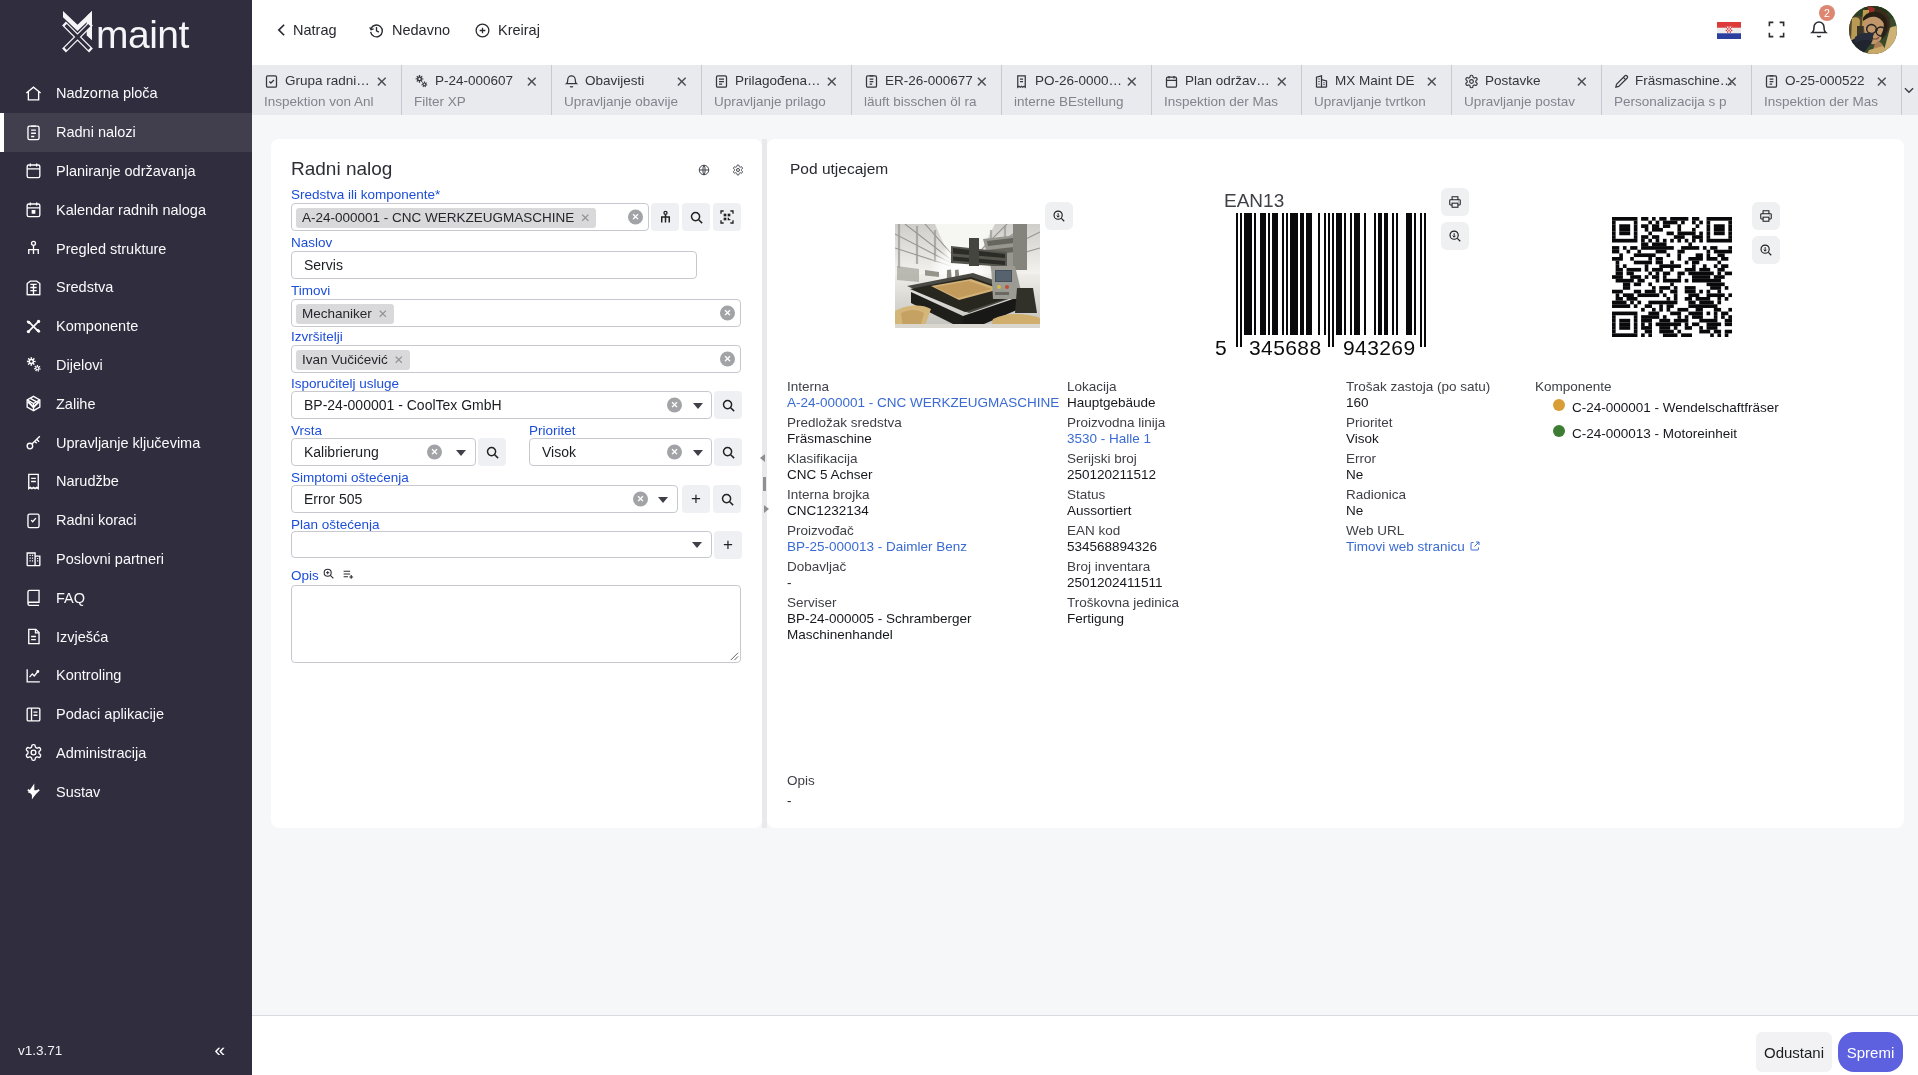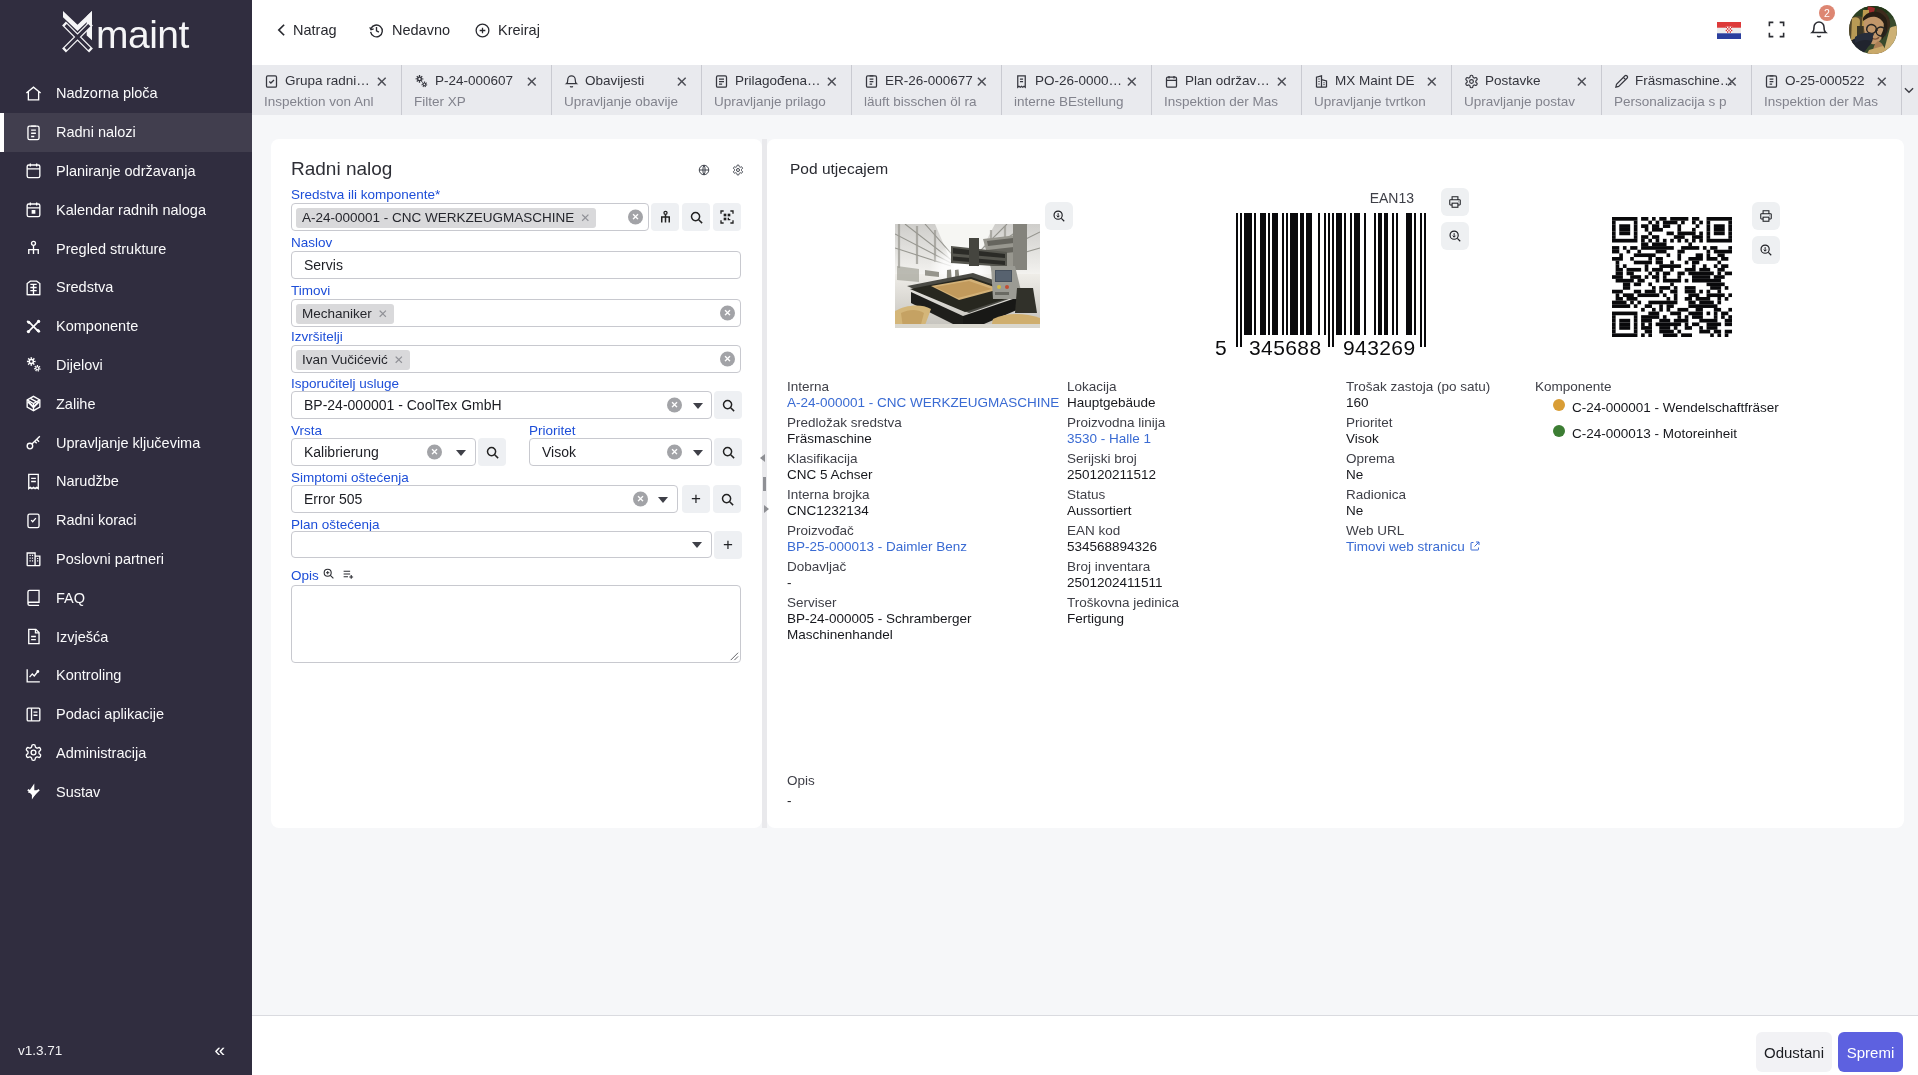--- a/index.html
+++ b/index.html
@@ -42,21 +42,21 @@
 .caret{position:absolute;top:50%;margin-top:-2.5px;width:0;height:0;border-left:5px solid transparent;border-right:5px solid transparent;border-top:6px solid #3f4048}
 .sqbtn{position:absolute;width:28px;height:28px;background:#eef0f3;border-radius:4px;display:flex;align-items:center;justify-content:center;color:#222327}
 
 .dl{position:absolute;font-size:13.5px;color:#3e3f47;white-space:nowrap}
 .dv{position:absolute;font-size:13.5px;color:#17181d;white-space:nowrap}
 .dv a,.bluelink{color:#3a6bd3;text-decoration:none}
 .medbtn{position:absolute;width:28px;height:28px;background:#eef0f2;border-radius:6px;display:flex;align-items:center;justify-content:center;color:#1e1f24}
 
 #footer{position:absolute;left:252px;top:1015px;width:1666px;height:60px;background:#fff;border-top:1px solid #dadbe0}
 #btn-cancel{position:absolute;left:1504px;top:16px;width:76px;height:40px;background:#f2f2f5;border-radius:6px;font-size:15px;color:#1b1c21;display:flex;align-items:center;justify-content:center}
-#btn-save{position:absolute;left:1586px;top:16px;width:65px;height:40px;background:#5d61e0;border-radius:6px;font-size:15px;color:#fff;display:flex;align-items:center;justify-content:center}
+#btn-save{position:absolute;left:1586px;top:16px;width:65px;height:40px;background:#5d61e0;border-radius:16px;font-size:15px;color:#fff;display:flex;align-items:center;justify-content:center}
 </style></head>
 <body>
 <div id="app">
 <div id="sidebar">
   <svg width="140" height="46" viewBox="0 0 140 46" style="position:absolute;left:62px;top:7px">
     <g transform="translate(1,2)">
       <path d="M0 2 L14.5 15.8 L29 2 L29 8.3 L14.5 22.1 L0 8.3 Z" fill="#f5f5f7"></path>
       <path d="M23.7 7.2 L29 2 L29 31.3 L23.7 26.5 Z" fill="#f5f5f7"></path>
       <path d="M1 14.5 L28 41.5 M28 14.5 L1 41.5" stroke="#f5f5f7" stroke-width="5.4"></path>
       <path d="M2.7 16.2 L26.3 39.8 M26.3 16.2 L2.7 39.8" stroke="#302d3f" stroke-width="3.1"></path>
@@ -431,21 +431,21 @@
         <svg width="16" height="16" viewBox="0 0 24 24" fill="none" stroke="#222" stroke-width="2">
           <path d="M3 7V3h4M17 3h4v4M21 17v4h-4M7 21H3v-4"></path>
           <rect x="7" y="7" width="4" height="4" fill="#222" stroke="none"></rect>
           <rect x="13" y="7" width="4" height="4" fill="#222" stroke="none"></rect>
           <rect x="7" y="13" width="4" height="4" fill="#222" stroke="none"></rect>
           <path d="M13 13h2v2h2v2h-4z" fill="#222" stroke="none"></path>
         </svg>
       </div>
 
   <div class="lbl" style="left:20px;top:96px">Naslov</div>
-  <div class="inp" style="left:20px;top:112px;width:450px">
+  <div class="inp" style="left:20px;top:112px;width:406px">
         <span class="val">Servis</span>
       </div>
 
   <div class="lbl" style="left:20px;top:144px">Timovi</div>
   <div class="inp" style="left:20px;top:160px;width:450px">
     <div class="chip">Mechaniker<span class="cx">✕</span></div>
     <div class="clr" style="right:5px"></div>
   </div>
 
   <div class="lbl" style="left:20px;top:190px">Izvršitelji</div>
@@ -588,21 +588,21 @@
     <rect y="100" width="145" height="4" fill="#d9d7cf"></rect>
   </svg>
   <div class="medbtn" style="left:278px;top:63px">
         <svg width="14" height="14" viewBox="0 0 24 24" fill="none" stroke="#1e1f24" stroke-width="2">
           <circle cx="10.5" cy="10.5" r="7"></circle>
           <path d="M16 16 21 21"></path>
           <path d="M10.5 7v7M8 11.5l2.5 2.5L13 11.5" stroke-width="1.7"></path>
         </svg>
       </div>
 
-  <div style="position:absolute;left:457px;top:51px;width:190px;text-align:right;font-size:14px;color:#3e3f47">EAN13</div>
+  <div style="position:absolute;left:457px;top:51px;width:190px;text-align:left;font-size:19px;color:#3e3f47">EAN13</div>
   <div style="position:absolute;left:469px;top:74px"><svg width="190" height="134" viewBox="0 0 190 134" fill="#09090b">
           <rect x="0" y="0" width="2" height="134"></rect>
           <rect x="4" y="0" width="2" height="134"></rect>
           <rect x="8" y="0" width="8" height="122"></rect>
           <rect x="18" y="0" width="2" height="122"></rect>
           <rect x="24" y="0" width="6" height="122"></rect>
           <rect x="32" y="0" width="2" height="122"></rect>
           <rect x="36" y="0" width="6" height="122"></rect>
           <rect x="46" y="0" width="2" height="122"></rect>
           <rect x="50" y="0" width="2" height="122"></rect>
@@ -955,21 +955,21 @@
   <div class="dv" style="left:300px;top:400px">534568894326</div>
   <div class="dl" style="left:300px;top:420px">Broj inventara</div>
   <div class="dv" style="left:300px;top:436px">2501202411511</div>
   <div class="dl" style="left:300px;top:456px">Troškovna jedinica</div>
   <div class="dv" style="left:300px;top:472px">Fertigung</div>
 
   <div class="dl" style="left:579px;top:240px">Trošak zastoja (po satu)</div>
   <div class="dv" style="left:579px;top:256px">160</div>
   <div class="dl" style="left:579px;top:276px">Prioritet</div>
   <div class="dv" style="left:579px;top:292px">Visok</div>
-  <div class="dl" style="left:579px;top:312px">Oprema</div>
+  <div class="dl" style="left:579px;top:312px">Error</div>
   <div class="dv" style="left:579px;top:328px">Ne</div>
   <div class="dl" style="left:579px;top:348px">Radionica</div>
   <div class="dv" style="left:579px;top:364px">Ne</div>
   <div class="dl" style="left:579px;top:384px">Web URL</div>
   <div class="dv" style="left:579px;top:400px"><a>Timovi web stranicu</a>&nbsp;<svg width="12" height="12" viewBox="0 0 24 24" fill="none" stroke="#3a6bd3" stroke-width="2" style="vertical-align:-1px">
           <path d="M14 4h6v6M20 4 11 13M9 5H5a1 1 0 0 0-1 1v13a1 1 0 0 0 1 1h13a1 1 0 0 0 1-1v-4"></path>
         </svg></div>
 
   <div class="dl" style="left:768px;top:240px">Komponente</div>
   <div style="position:absolute;left:786px;top:260px;width:12px;height:12px;border-radius:50%;background:#d99d35"></div>

